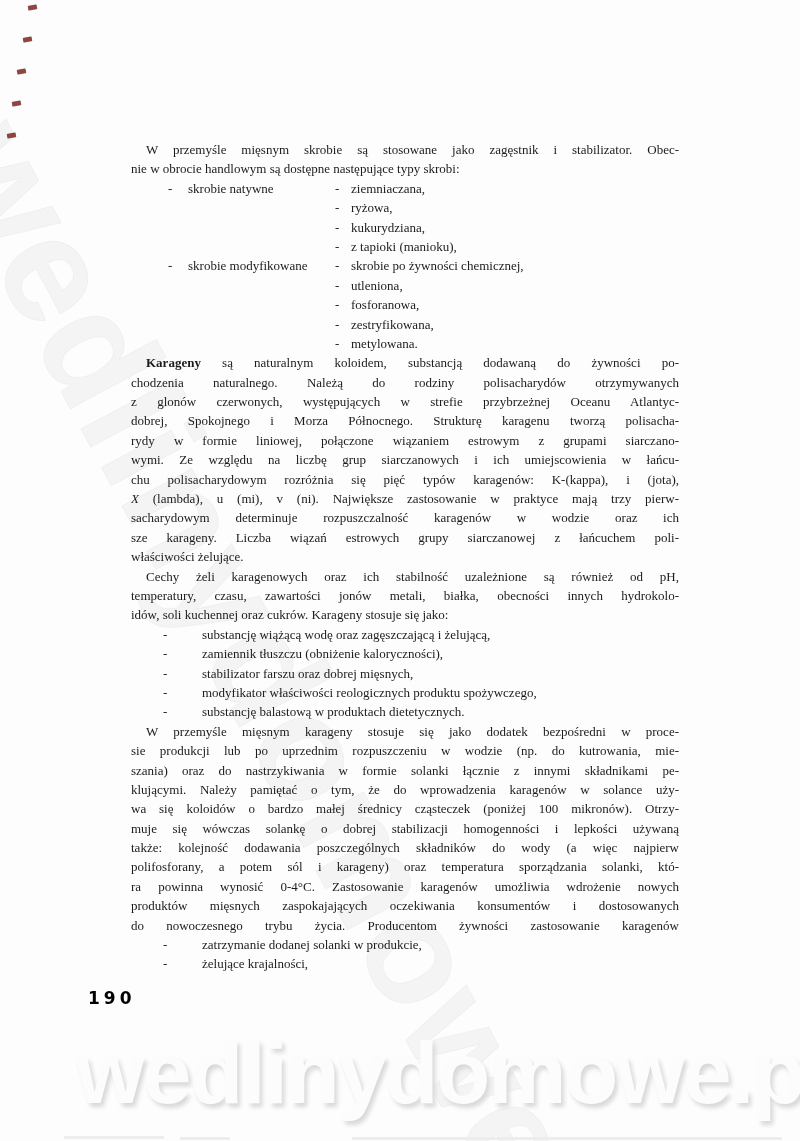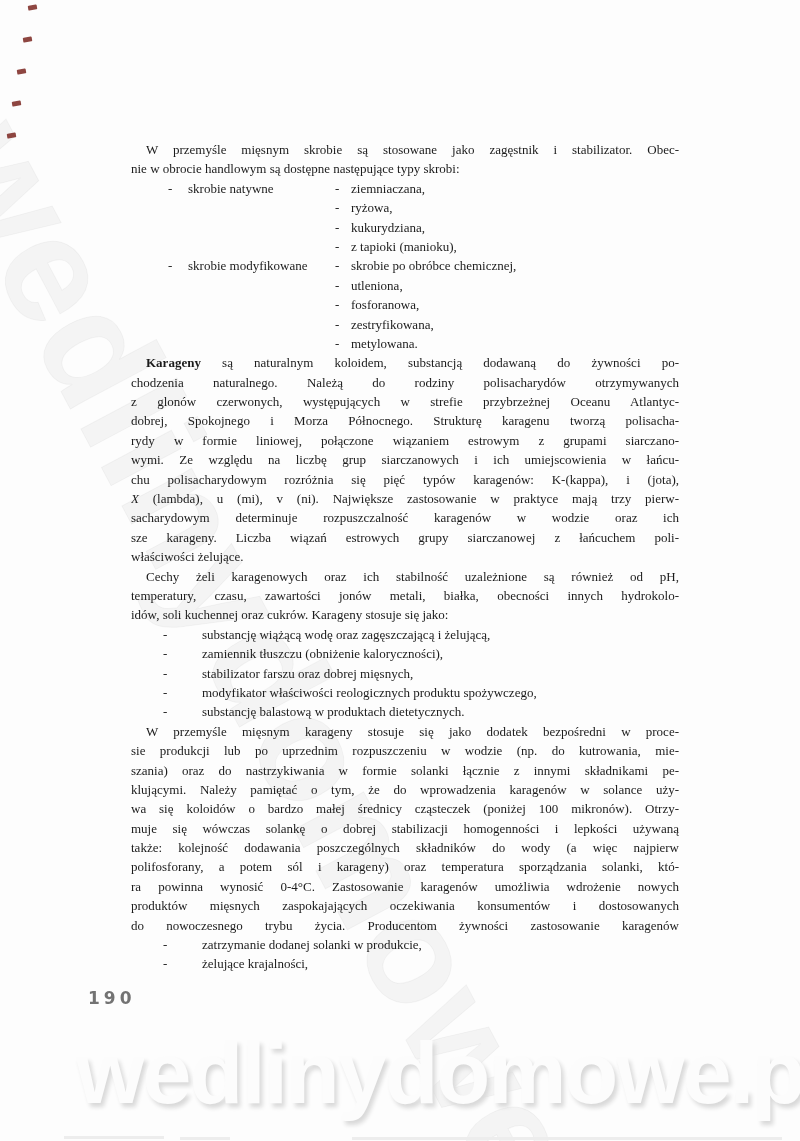--- a/index.html
+++ b/index.html
@@ -30,21 +30,21 @@
   .cm3{left:12px;top:101px;} .cm4{left:7px;top:133px;}
   
   .bdash{position:absolute;height:3px;background:#ededed;}
   .bd0{left:64px;top:1136px;width:100px;}
   .bd1{left:180px;top:1137px;width:50px;}
   .bd2{left:352px;top:1137px;width:430px;}
   
   .pagenum{
     position:absolute;left:88px;top:988px;
     font-family:"DejaVu Sans",sans-serif;font-weight:bold;
-    font-size:17px;letter-spacing:4px;color:#737373;
+    font-size:17px;letter-spacing:4px;color:#000000;
   }
   
   .textblock{
     position:absolute;left:131px;top:140px;width:548px;
     font-size:13px;
   }
   .line{height:19.4px;line-height:19.4px;overflow:hidden;position:relative;}
   .line.j{text-align:justify;text-align-last:justify;}
   .line.ind{text-indent:15px;}
   b{font-weight:bold;}
@@ -90,21 +90,21 @@
       <span class="it">kukurydziana,</span>
     </div>
     <div class="line srow">
       <span class="d2">-</span>
       <span class="it">z tapioki (manioku),</span>
     </div>
     <div class="line srow">
       <span class="d1">-</span>
       <span class="lab">skrobie modyfikowane</span>
       <span class="d2">-</span>
-      <span class="it">skrobie po obróbce chemicznej,</span>
+      <span class="it">skrobie po żywności chemicznej,</span>
     </div>
     <div class="line srow">
       <span class="d2">-</span>
       <span class="it">utleniona,</span>
     </div>
     <div class="line srow">
       <span class="d2">-</span>
       <span class="it">fosforanowa,</span>
     </div>
     <div class="line srow">

